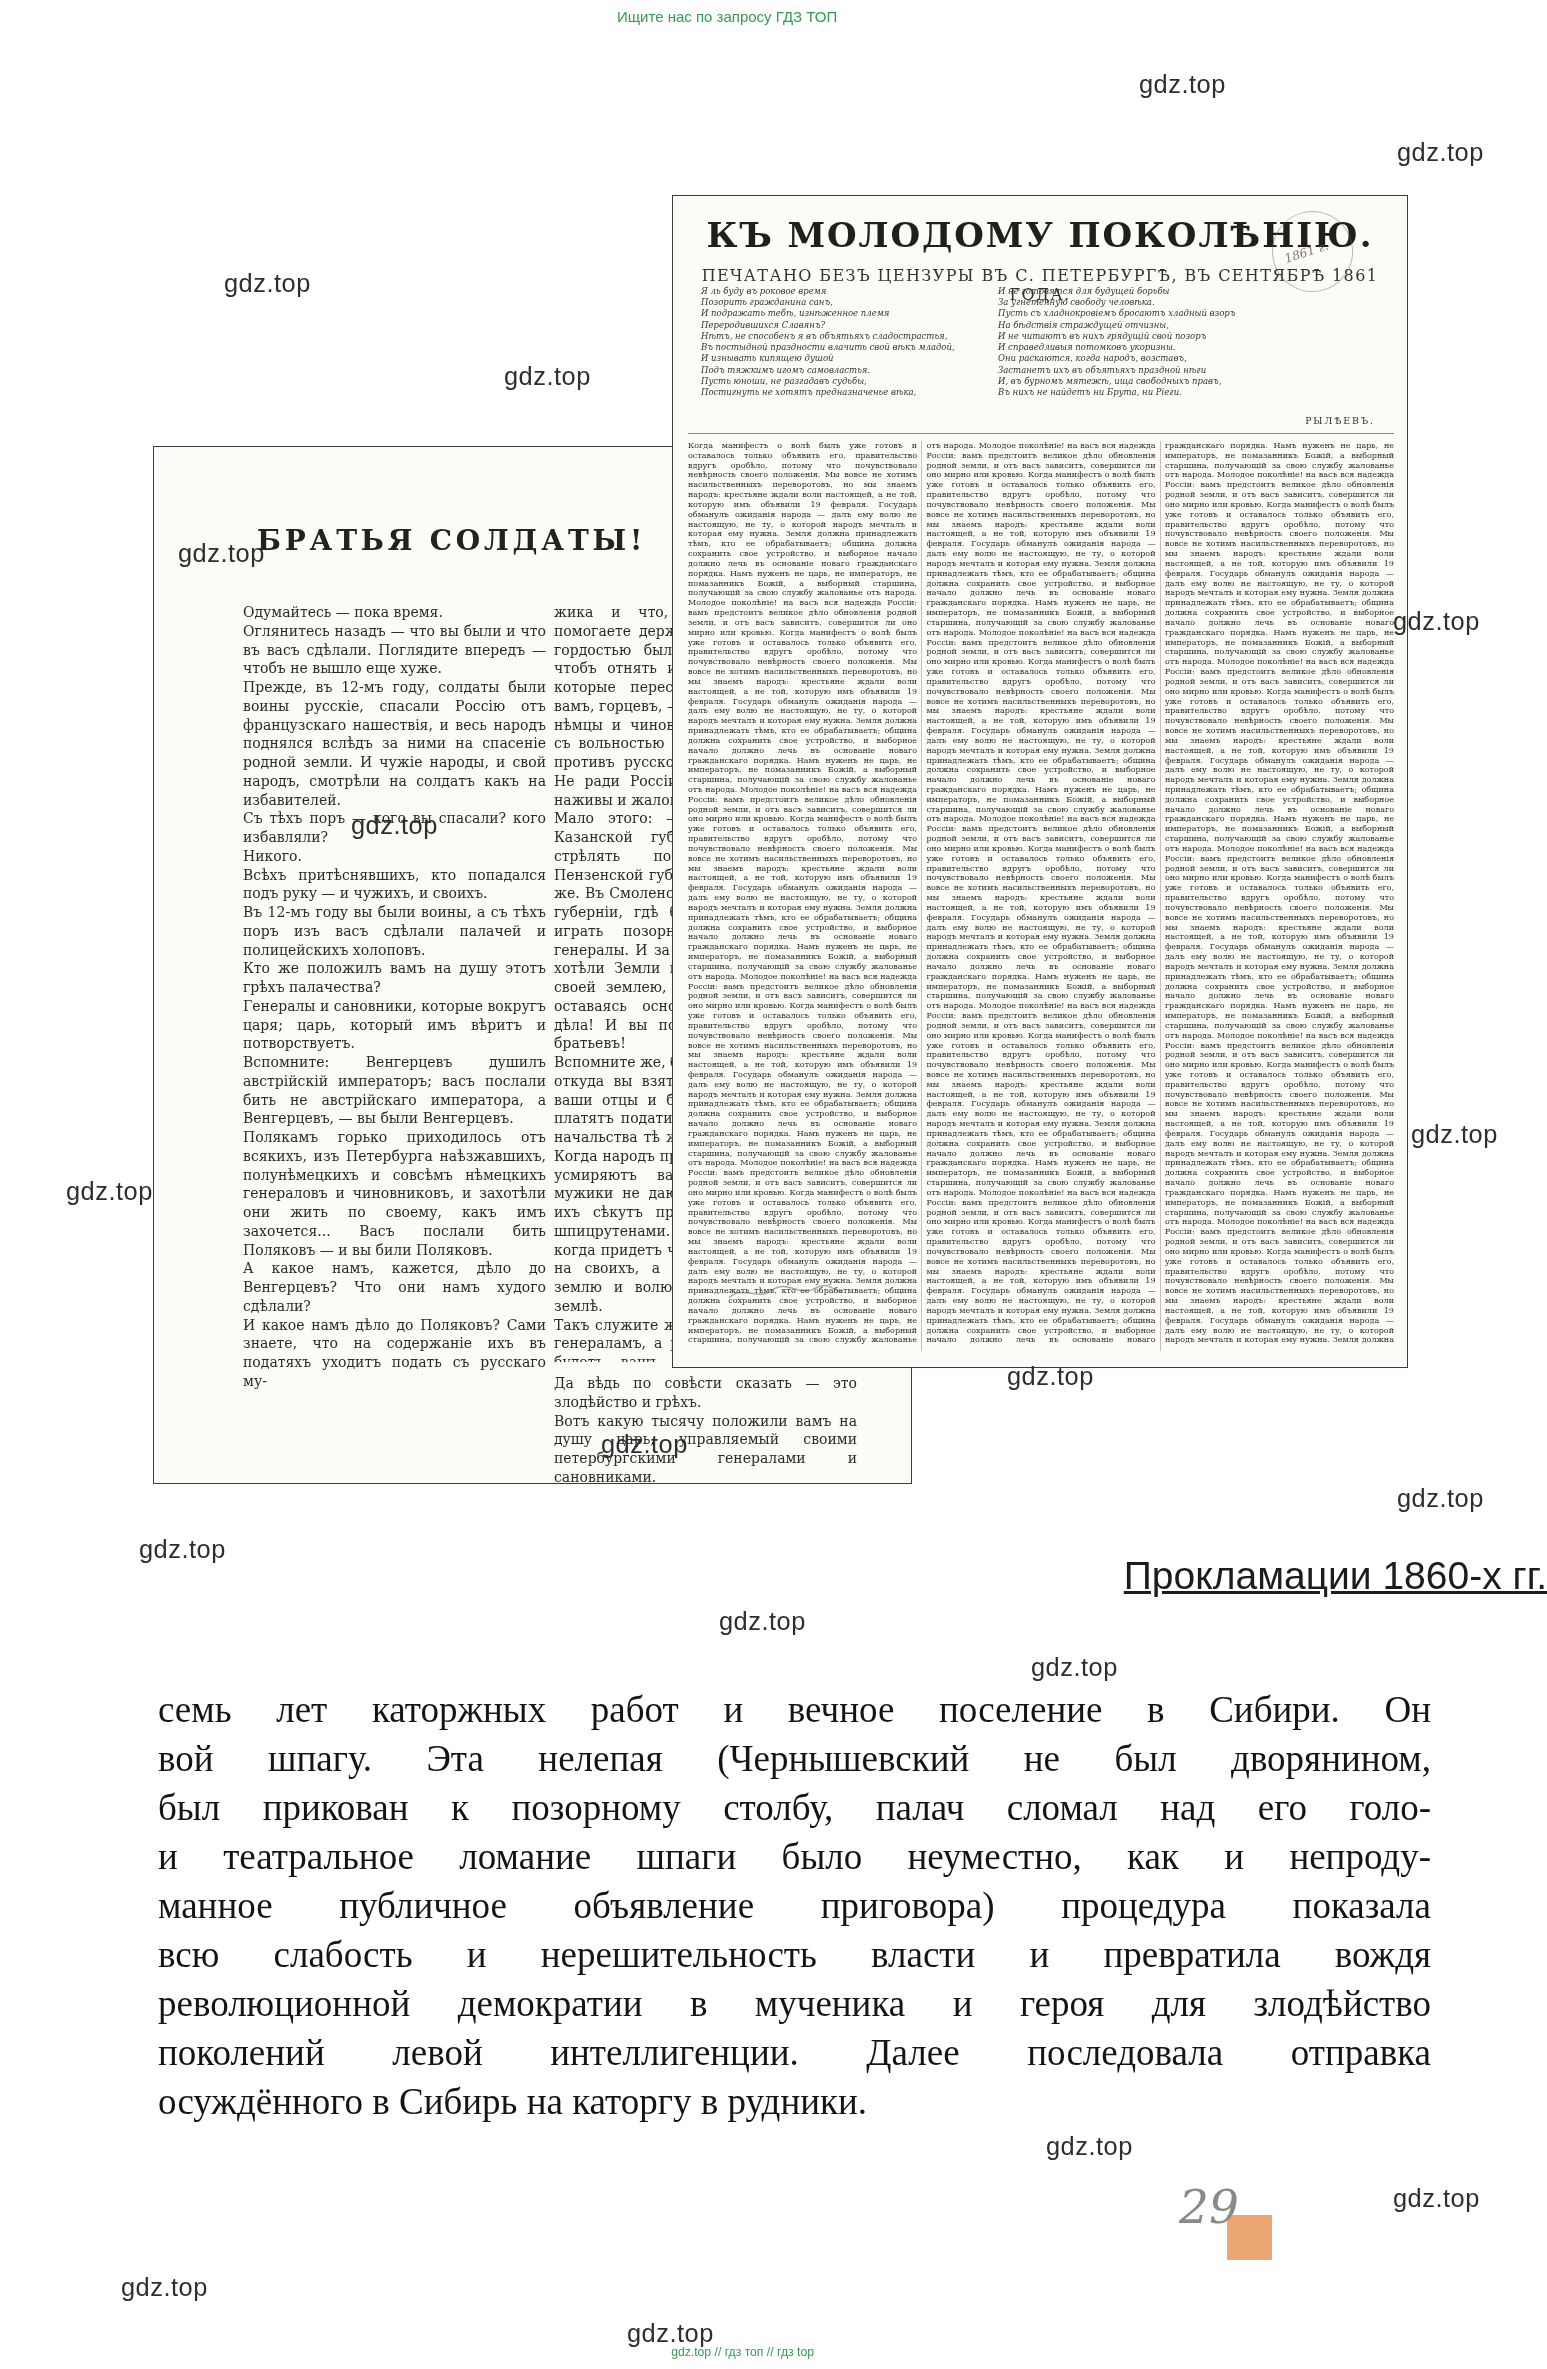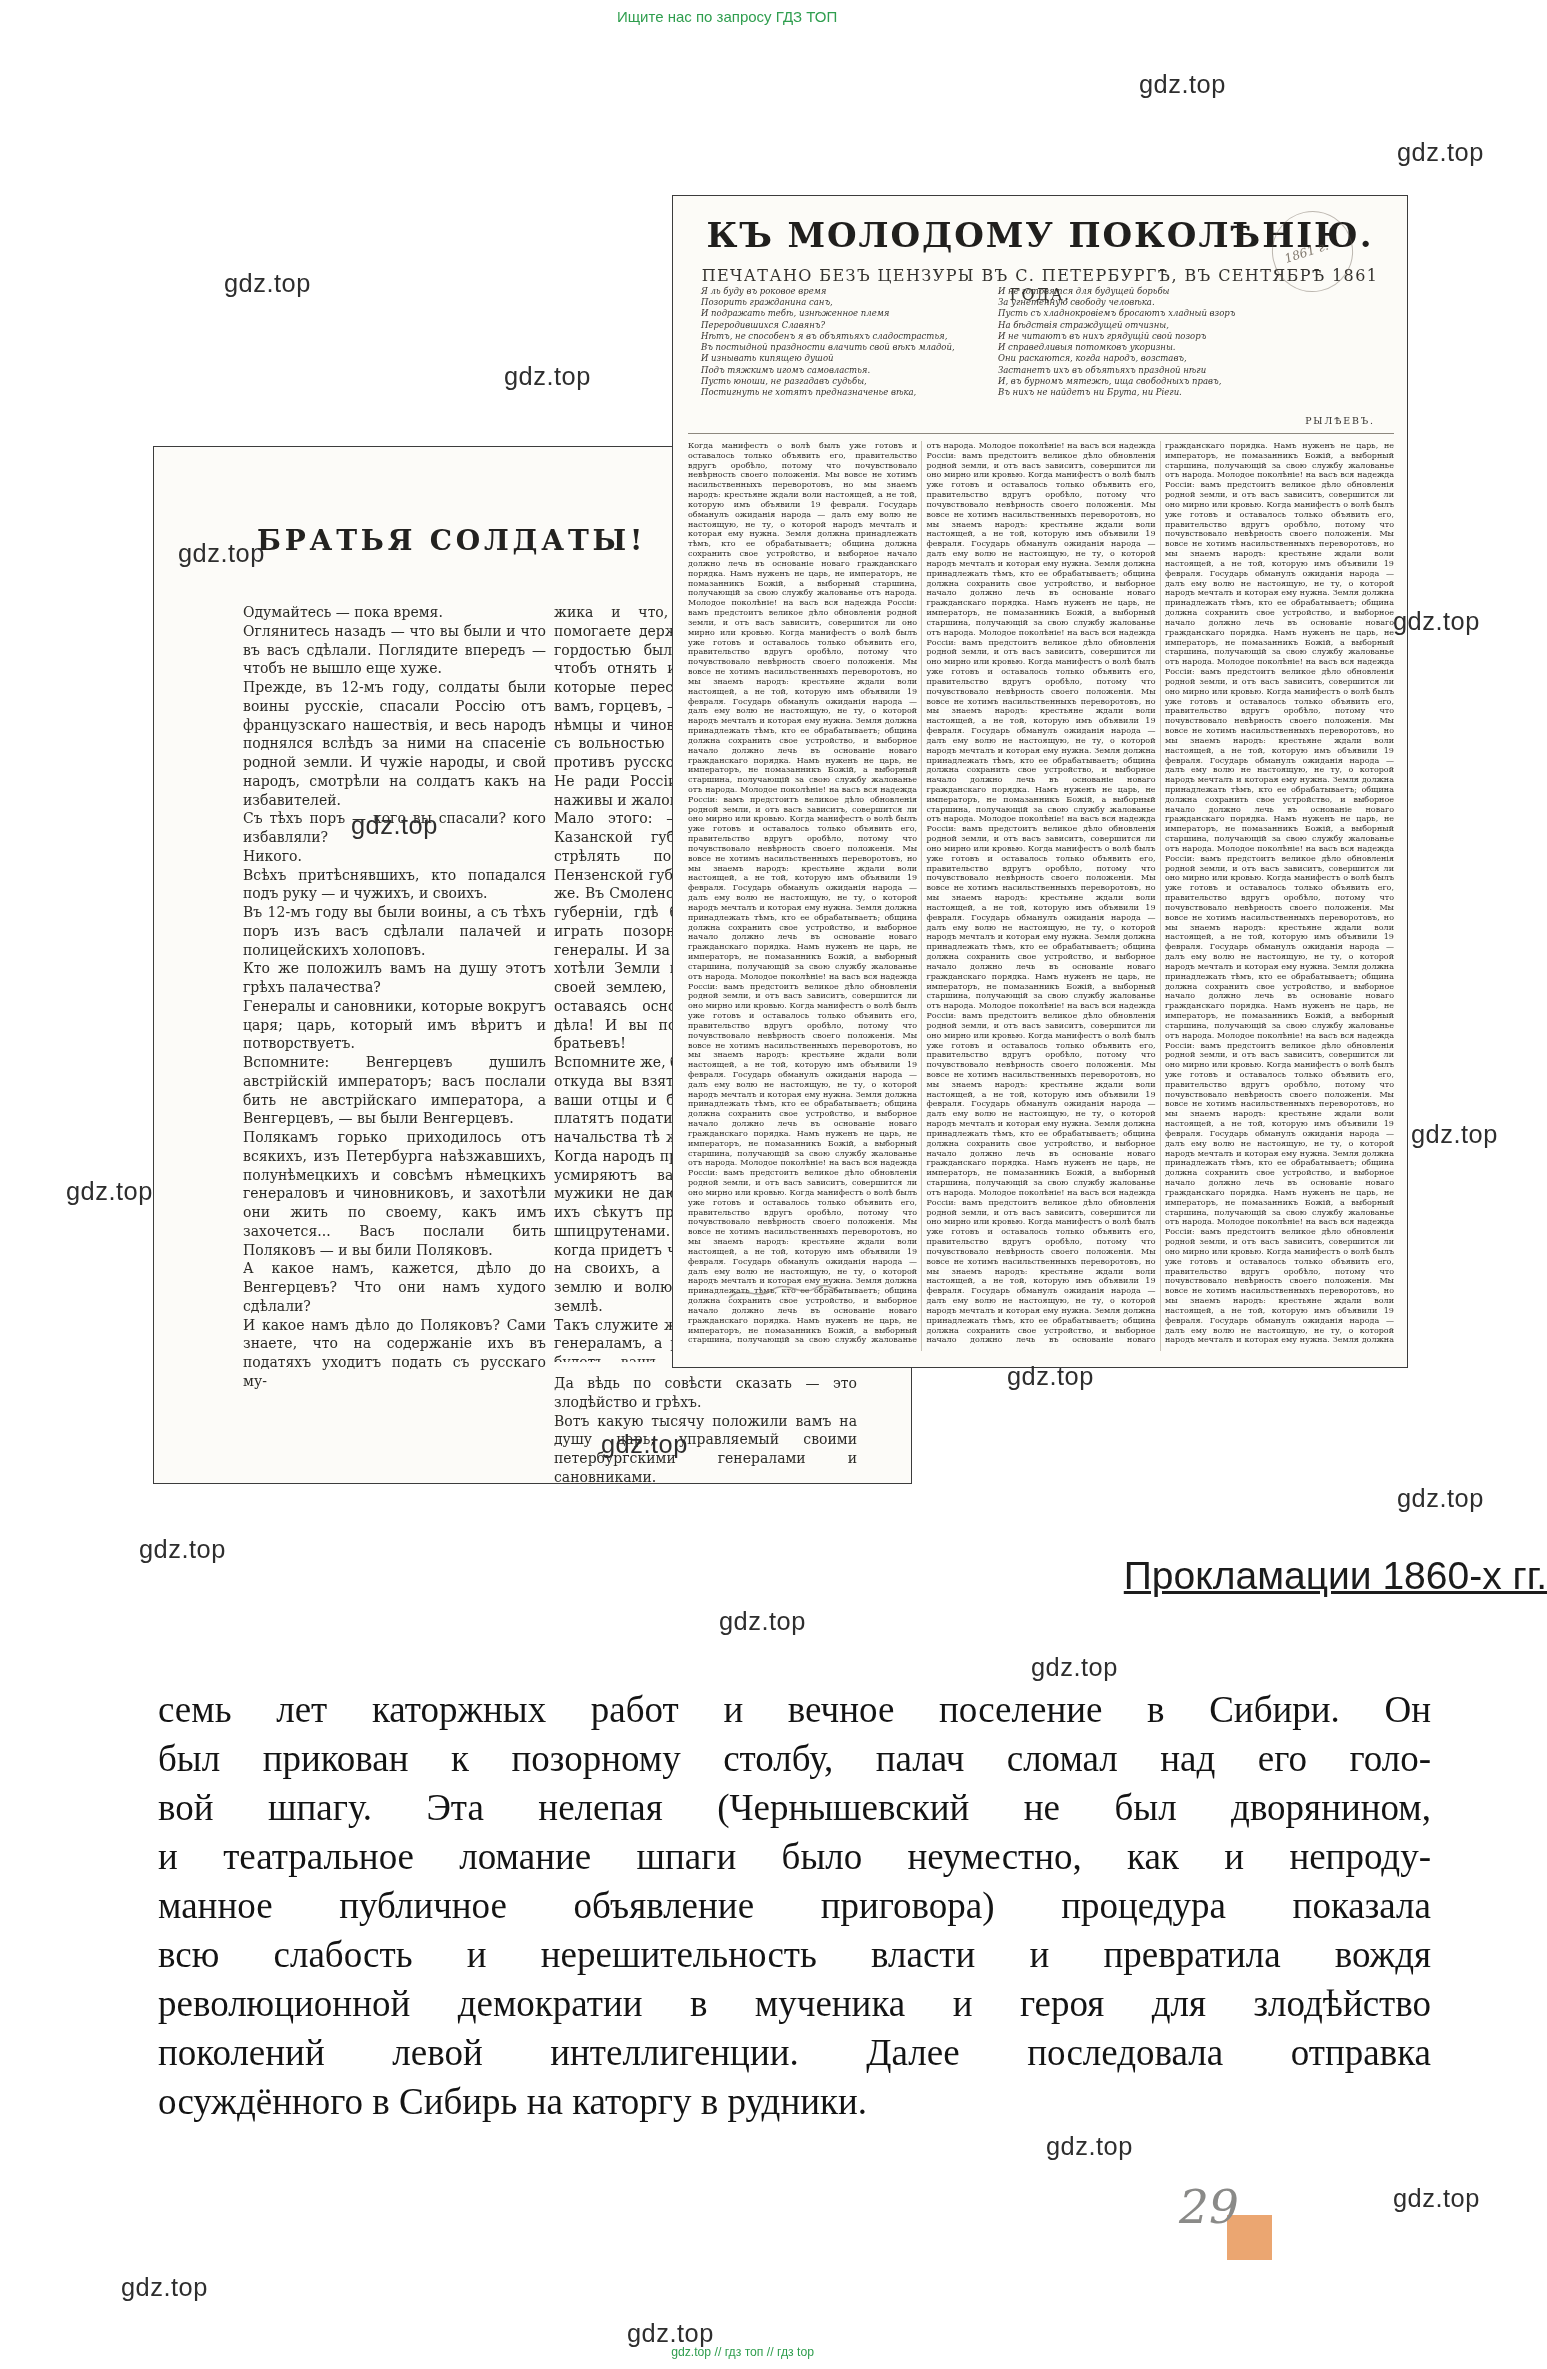--- a/index.html
+++ b/index.html
@@ -144,22 +144,22 @@
     <div class="dr-cols">Когда манифестъ о волѣ былъ уже готовъ и оставалось только объявить его, правительство вдругъ оробѣло, потому что почувствовало невѣрность своего положенія. Мы вовсе не хотимъ насильственныхъ переворотовъ, но мы знаемъ народъ: крестьяне ждали воли настоящей, а не той, которую имъ объявили 19 февраля. Государь обманулъ ожиданія народа — далъ ему волю не настоящую, не ту, о которой народъ мечталъ и которая ему нужна. Земля должна принадлежать тѣмъ, кто ее обрабатываетъ; община должна сохранить свое устройство, и выборное начало должно лечь въ основаніе новаго гражданскаго порядка. Намъ нуженъ не царь, не императоръ, не помазанникъ Божій, а выборный старшина, получающій за свою службу жалованье отъ народа. Молодое поколѣніе! на васъ вся надежда Россіи: вамъ предстоитъ великое дѣло обновленія родной земли, и отъ васъ зависитъ, совершится ли оно мирно или кровью. Когда манифестъ о волѣ былъ уже готовъ и оставалось только объявить его, правительство вдругъ оробѣло, потому что почувствовало невѣрность своего положенія. Мы вовсе не хотимъ насильственныхъ переворотовъ, но мы знаемъ народъ: крестьяне ждали воли настоящей, а не той, которую имъ объявили 19 февраля. Государь обманулъ ожиданія народа — далъ ему волю не настоящую, не ту, о которой народъ мечталъ и которая ему нужна. Земля должна принадлежать тѣмъ, кто ее обрабатываетъ; община должна сохранить свое устройство, и выборное начало должно лечь въ основаніе новаго гражданскаго порядка. Намъ нуженъ не царь, не императоръ, не помазанникъ Божій, а выборный старшина, получающій за свою службу жалованье отъ народа. Молодое поколѣніе! на васъ вся надежда Россіи: вамъ предстоитъ великое дѣло обновленія родной земли, и отъ васъ зависитъ, совершится ли оно мирно или кровью. Когда манифестъ о волѣ былъ уже готовъ и оставалось только объявить его, правительство вдругъ оробѣло, потому что почувствовало невѣрность своего положенія. Мы вовсе не хотимъ насильственныхъ переворотовъ, но мы знаемъ народъ: крестьяне ждали воли настоящей, а не той, которую имъ объявили 19 февраля. Государь обманулъ ожиданія народа — далъ ему волю не настоящую, не ту, о которой народъ мечталъ и которая ему нужна. Земля должна принадлежать тѣмъ, кто ее обрабатываетъ; община должна сохранить свое устройство, и выборное начало должно лечь въ основаніе новаго гражданскаго порядка. Намъ нуженъ не царь, не императоръ, не помазанникъ Божій, а выборный старшина, получающій за свою службу жалованье отъ народа. Молодое поколѣніе! на васъ вся надежда Россіи: вамъ предстоитъ великое дѣло обновленія родной земли, и отъ васъ зависитъ, совершится ли оно мирно или кровью. Когда манифестъ о волѣ былъ уже готовъ и оставалось только объявить его, правительство вдругъ оробѣло, потому что почувствовало невѣрность своего положенія. Мы вовсе не хотимъ насильственныхъ переворотовъ, но мы знаемъ народъ: крестьяне ждали воли настоящей, а не той, которую имъ объявили 19 февраля. Государь обманулъ ожиданія народа — далъ ему волю не настоящую, не ту, о которой народъ мечталъ и которая ему нужна. Земля должна принадлежать тѣмъ, кто ее обрабатываетъ; община должна сохранить свое устройство, и выборное начало должно лечь въ основаніе новаго гражданскаго порядка. Намъ нуженъ не царь, не императоръ, не помазанникъ Божій, а выборный старшина, получающій за свою службу жалованье отъ народа. Молодое поколѣніе! на васъ вся надежда Россіи: вамъ предстоитъ великое дѣло обновленія родной земли, и отъ васъ зависитъ, совершится ли оно мирно или кровью. Когда манифестъ о волѣ былъ уже готовъ и оставалось только объявить его, правительство вдругъ оробѣло, потому что почувствовало невѣрность своего положенія. Мы вовсе не хотимъ насильственныхъ переворотовъ, но мы знаемъ народъ: крестьяне ждали воли настоящей, а не той, которую имъ объявили 19 февраля. Государь обманулъ ожиданія народа — далъ ему волю не настоящую, не ту, о которой народъ мечталъ и которая ему нужна. Земля должна принадлежать тѣмъ, кто ее обрабатываетъ; община должна сохранить свое устройство, и выборное начало должно лечь въ основаніе новаго гражданскаго порядка. Намъ нуженъ не царь, не императоръ, не помазанникъ Божій, а выборный старшина, получающій за свою службу жалованье отъ народа. Молодое поколѣніе! на васъ вся надежда Россіи: вамъ предстоитъ великое дѣло обновленія родной земли, и отъ васъ зависитъ, совершится ли оно мирно или кровью. Когда манифестъ о волѣ былъ уже готовъ и оставалось только объявить его, правительство вдругъ оробѣло, потому что почувствовало невѣрность своего положенія. Мы вовсе не хотимъ насильственныхъ переворотовъ, но мы знаемъ народъ: крестьяне ждали воли настоящей, а не той, которую имъ объявили 19 февраля. Государь обманулъ ожиданія народа — далъ ему волю не настоящую, не ту, о которой народъ мечталъ и которая ему нужна. Земля должна принадлежать тѣмъ, кто ее обрабатываетъ; община должна сохранить свое устройство, и выборное начало должно лечь въ основаніе новаго гражданскаго порядка. Намъ нуженъ не царь, не императоръ, не помазанникъ Божій, а выборный старшина, получающій за свою службу жалованье отъ народа. Молодое поколѣніе! на васъ вся надежда Россіи: вамъ предстоитъ великое дѣло обновленія родной земли, и отъ васъ зависитъ, совершится ли оно мирно или кровью. Когда манифестъ о волѣ былъ уже готовъ и оставалось только объявить его, правительство вдругъ оробѣло, потому что почувствовало невѣрность своего положенія. Мы вовсе не хотимъ насильственныхъ переворотовъ, но мы знаемъ народъ: крестьяне ждали воли настоящей, а не той, которую имъ объявили 19 февраля. Государь обманулъ ожиданія народа — далъ ему волю не настоящую, не ту, о которой народъ мечталъ и которая ему нужна. Земля должна принадлежать тѣмъ, кто ее обрабатываетъ; община должна сохранить свое устройство, и выборное начало должно лечь въ основаніе новаго гражданскаго порядка. Намъ нуженъ не царь, не императоръ, не помазанникъ Божій, а выборный старшина, получающій за свою службу жалованье отъ народа. Молодое поколѣніе! на васъ вся надежда Россіи: вамъ предстоитъ великое дѣло обновленія родной земли, и отъ васъ зависитъ, совершится ли оно мирно или кровью. Когда манифестъ о волѣ былъ уже готовъ и оставалось только объявить его, правительство вдругъ оробѣло, потому что почувствовало невѣрность своего положенія. Мы вовсе не хотимъ насильственныхъ переворотовъ, но мы знаемъ народъ: крестьяне ждали воли настоящей, а не той, которую имъ объявили 19 февраля. Государь обманулъ ожиданія народа — далъ ему волю не настоящую, не ту, о которой народъ мечталъ и которая ему нужна. Земля должна принадлежать тѣмъ, кто ее обрабатываетъ; община должна сохранить свое устройство, и выборное начало должно лечь въ основаніе новаго гражданскаго порядка. Намъ нуженъ не царь, не императоръ, не помазанникъ Божій, а выборный старшина, получающій за свою службу жалованье отъ народа. Молодое поколѣніе! на васъ вся надежда Россіи: вамъ предстоитъ великое дѣло обновленія родной земли, и отъ васъ зависитъ, совершится ли оно мирно или кровью. Когда манифестъ о волѣ былъ уже готовъ и оставалось только объявить его, правительство вдругъ оробѣло, потому что почувствовало невѣрность своего положенія. Мы вовсе не хотимъ насильственныхъ переворотовъ, но мы знаемъ народъ: крестьяне ждали воли настоящей, а не той, которую имъ объявили 19 февраля. Государь обманулъ ожиданія народа — далъ ему волю не настоящую, не ту, о которой народъ мечталъ и которая ему нужна. Земля должна принадлежать тѣмъ, кто ее обрабатываетъ; община должна сохранить свое устройство, и выборное начало должно лечь въ основаніе новаго гражданскаго порядка. Намъ нуженъ не царь, не императоръ, не помазанникъ Божій, а выборный старшина, получающій за свою службу жалованье отъ народа. Молодое поколѣніе! на васъ вся надежда Россіи: вамъ предстоитъ великое дѣло обновленія родной земли, и отъ васъ зависитъ, совершится ли оно мирно или кровью. Когда манифестъ о волѣ былъ уже готовъ и оставалось только объявить его, правительство вдругъ оробѣло, потому что почувствовало невѣрность своего положенія. Мы вовсе не хотимъ насильственныхъ переворотовъ, но мы знаемъ народъ: крестьяне ждали воли настоящей, а не той, которую имъ объявили 19 февраля. Государь обманулъ ожиданія народа — далъ ему волю не настоящую, не ту, о которой народъ мечталъ и которая ему нужна. Земля должна принадлежать тѣмъ, кто ее обрабатываетъ; община должна сохранить свое устройство, и выборное начало должно лечь въ основаніе новаго гражданскаго порядка. Намъ нуженъ не царь, не императоръ, не помазанникъ Божій, а выборный старшина, получающій за свою службу жалованье отъ народа. Молодое поколѣніе! на васъ вся надежда Россіи: вамъ предстоитъ великое дѣло обновленія родной земли, и отъ васъ зависитъ, совершится ли оно мирно или кровью. Когда манифестъ о волѣ былъ уже готовъ и оставалось только объявить его, правительство вдругъ оробѣло, потому что почувствовало невѣрность своего положенія. Мы вовсе не хотимъ насильственныхъ переворотовъ, но мы знаемъ народъ: крестьяне ждали воли настоящей, а не той, которую имъ объявили 19 февраля. Государь обманулъ ожиданія народа — далъ ему волю не настоящую, не ту, о которой народъ мечталъ и которая ему нужна. Земля должна принадлежать тѣмъ, кто ее обрабатываетъ; община должна сохранить свое устройство, и выборное начало должно лечь въ основаніе новаго гражданскаго порядка. Намъ нуженъ не царь, не императоръ, не помазанникъ Божій, а выборный старшина, получающій за свою службу жалованье отъ народа. Молодое поколѣніе! на васъ вся надежда Россіи: вамъ предстоитъ великое дѣло обновленія родной земли, и отъ васъ зависитъ, совершится ли оно мирно или кровью. Когда манифестъ о волѣ былъ уже готовъ и оставалось только объявить его, правительство вдругъ оробѣло, потому что почувствовало невѣрность своего положенія. Мы вовсе не хотимъ насильственныхъ переворотовъ, но мы знаемъ народъ: крестьяне ждали воли настоящей, а не той, которую имъ объявили 19 февраля. Государь обманулъ ожиданія народа — далъ ему волю не настоящую, не ту, о которой народъ мечталъ и которая ему нужна. Земля должна принадлежать тѣмъ, кто ее обрабатываетъ; община должна сохранить свое устройство, и выборное начало должно лечь въ основаніе новаго гражданскаго порядка. Намъ нуженъ не царь, не императоръ, не помазанникъ Божій, а выборный старшина, получающій за свою службу жалованье отъ народа. Молодое поколѣніе! на васъ вся надежда Россіи: вамъ предстоитъ великое дѣло обновленія родной земли, и отъ васъ зависитъ, совершится ли оно мирно или кровью. Когда манифестъ о волѣ былъ уже готовъ и оставалось только объявить его, правительство вдругъ оробѣло, потому что почувствовало невѣрность своего положенія. Мы вовсе не хотимъ насильственныхъ переворотовъ, но мы знаемъ народъ: крестьяне ждали воли настоящей, а не той, которую имъ объявили 19 февраля. Государь обманулъ ожиданія народа — далъ ему волю не настоящую, не ту, о которой народъ мечталъ и которая ему нужна. Земля должна принадлежать тѣмъ, кто ее обрабатываетъ; община должна сохранить свое устройство, и выборное начало должно лечь въ основаніе новаго гражданскаго порядка. Намъ нуженъ не царь, не императоръ, не помазанникъ Божій, а выборный старшина, получающій за свою службу жалованье отъ народа. Молодое поколѣніе! на васъ вся надежда Россіи: вамъ предстоитъ великое дѣло обновленія родной земли, и отъ васъ зависитъ, совершится ли оно мирно или кровью. Когда манифестъ о волѣ былъ уже готовъ и оставалось только объявить его, правительство вдругъ оробѣло, потому что почувствовало невѣрность своего положенія. Мы вовсе не хотимъ насильственныхъ переворотовъ, но мы знаемъ народъ: крестьяне ждали воли настоящей, а не той, которую имъ объявили 19 февраля. Государь обманулъ ожиданія народа — далъ ему волю не настоящую, не ту, о которой народъ мечталъ и которая ему нужна. Земля должна принадлежать тѣмъ, кто ее обрабатываетъ; община должна сохранить свое устройство, и выборное начало должно лечь въ основаніе новаго гражданскаго порядка. Намъ нуженъ не царь, не императоръ, не помазанникъ Божій, а выборный старшина, получающій за свою службу жалованье отъ народа. Молодое поколѣніе! на васъ вся надежда Россіи: вамъ предстоитъ великое дѣло обновленія родной земли, и отъ васъ зависитъ, совершится ли оно мирно или кровью. Когда манифестъ о волѣ былъ уже готовъ и оставалось только объявить его, правительство вдругъ оробѣло, потому что почувствовало невѣрность своего положенія. Мы вовсе не хотимъ насильственныхъ переворотовъ, но мы знаемъ народъ: крестьяне ждали воли настоящей, а не той, которую имъ объявили 19 февраля. Государь обманулъ ожиданія народа — далъ ему волю не настоящую, не ту, о которой народъ мечталъ и которая ему нужна. Земля должна принадлежать тѣмъ, кто ее обрабатываетъ; община должна сохранить свое устройство, и выборное начало должно лечь въ основаніе новаго гражданскаго порядка. Намъ нуженъ не царь, не императоръ, не помазанникъ Божій, а выборный старшина, получающій за свою службу жалованье отъ народа. Молодое поколѣніе! на васъ вся надежда Россіи: вамъ предстоитъ великое дѣло обновленія родной земли, и отъ васъ зависитъ, совершится ли оно мирно или кровью. Когда манифестъ о волѣ былъ уже готовъ и оставалось только объявить его, правительство вдругъ оробѣло, потому что почувствовало невѣрность своего положенія. Мы вовсе не хотимъ насильственныхъ переворотовъ, но мы знаемъ народъ: крестьяне ждали воли настоящей, а не той, которую имъ объявили 19 февраля. Государь обманулъ ожиданія народа — далъ ему волю не настоящую, не ту, о которой народъ мечталъ и которая ему нужна. Земля должна принадлежать тѣмъ, кто ее обрабатываетъ; община должна сохранить свое устройство, и выборное начало должно лечь въ основаніе новаго гражданскаго порядка. Намъ нуженъ не царь, не императоръ, не помазанникъ Божій, а выборный старшина, получающій за свою службу жалованье отъ народа. Молодое поколѣніе! на васъ вся надежда Россіи: вамъ предстоитъ великое дѣло обновленія родной земли, и отъ васъ зависитъ, совершится ли оно мирно или кровью. Когда манифестъ о волѣ былъ уже готовъ и оставалось только объявить его, правительство вдругъ оробѣло, потому что почувствовало невѣрность своего положенія. Мы вовсе не хотимъ насильственныхъ переворотовъ, но мы знаемъ народъ: крестьяне ждали воли настоящей, а не той, которую имъ объявили 19 февраля. Государь обманулъ ожиданія народа — далъ ему волю не настоящую, не ту, о которой народъ мечталъ и которая ему нужна. Земля должна принадлежать тѣмъ, кто ее обрабатываетъ; община должна сохранить свое устройство, и выборное начало должно лечь въ основаніе новаго гражданскаго порядка. Намъ нуженъ не царь, не императоръ, не помазанникъ Божій, а выборный старшина, получающій за свою службу жалованье отъ народа. Молодое поколѣніе! на васъ вся надежда Россіи: вамъ предстоитъ великое дѣло обновленія родной земли, и отъ васъ зависитъ, совершится ли оно мирно или кровью. Когда манифестъ о волѣ былъ уже готовъ и оставалось только объявить его, правительство вдругъ оробѣло, потому что почувствовало невѣрность своего положенія. Мы вовсе не хотимъ насильственныхъ переворотовъ, но мы знаемъ народъ: крестьяне ждали воли настоящей, а не той, которую имъ объявили 19 февраля. Государь обманулъ ожиданія народа — далъ ему волю не настоящую, не ту, о которой народъ мечталъ и которая ему нужна. Земля должна принадлежать тѣмъ, кто ее обрабатываетъ; община должна сохранить свое устройство, и выборное начало должно лечь въ основаніе новаго гражданскаго порядка. Намъ нуженъ не царь, не императоръ, не помазанникъ Божій, а выборный старшина, получающій за свою службу жалованье отъ народа. Молодое поколѣніе! на васъ вся надежда Россіи: вамъ предстоитъ великое дѣло обновленія родной земли, и отъ васъ зависитъ, совершится ли оно мирно или кровью. Когда манифестъ о волѣ былъ уже готовъ и оставалось только объявить его, правительство вдругъ оробѣло, потому что почувствовало невѣрность своего положенія. Мы вовсе не хотимъ насильственныхъ переворотовъ, но мы знаемъ народъ: крестьяне ждали воли настоящей, а не той, которую имъ объявили 19 февраля. Государь обманулъ ожиданія народа — далъ ему волю не настоящую, не ту, о которой народъ мечталъ и которая ему нужна. Земля должна принадлежать тѣмъ, кто ее обрабатываетъ; община должна сохранить свое устройство, и выборное начало должно лечь въ основаніе новаго гражданскаго порядка. Намъ нуженъ не царь, не императоръ, не помазанникъ Божій, а выборный старшина, получающій за свою службу жалованье отъ народа. Молодое поколѣніе! на васъ вся надежда Россіи: вамъ предстоитъ великое дѣло обновленія родной земли, и отъ васъ зависитъ, совершится ли оно мирно или кровью. Когда манифестъ о волѣ былъ уже готовъ и оставалось только объявить его, правительство вдругъ оробѣло, потому что почувствовало невѣрность своего положенія. Мы вовсе не хотимъ насильственныхъ переворотовъ, но мы знаемъ народъ: крестьяне ждали воли настоящей, а не той, которую имъ объявили 19 февраля. Государь обманулъ ожиданія народа — далъ ему волю не настоящую, не ту, о которой народъ мечталъ и которая ему нужна. Земля должна принадлежать тѣмъ, кто ее обрабатываетъ; община должна сохранить свое устройство, и выборное начало должно лечь въ основаніе новаго гражданскаго порядка. Намъ нуженъ не царь, не императоръ, не помазанникъ Божій, а выборный старшина, получающій за свою службу жалованье отъ народа. Молодое поколѣніе! на васъ вся надежда Россіи: вамъ предстоитъ великое дѣло обновленія родной земли, и отъ васъ зависитъ, совершится ли оно мирно или кровью. </div>
     <svg class="dr-scribble" width="122" height="28" viewBox="0 0 130 30">
       <path d="M4 20 C 20 6, 34 24, 50 12 S 80 20, 96 10 S 120 18, 126 12" stroke="#6b635a" stroke-width="1.6" fill="none"></path>
     </svg>
   </section>
 
   <div class="caption">Прокламации 1860-х гг.</div>
 
   <div class="paragraph">
     <div class="pline">семь лет каторжных работ и вечное поселение в Сибири. Он</div>
+    <div class="pline">вой шпагу. Эта нелепая (Чернышевский не был дворянином,</div>
     <div class="pline">был прикован к позорному столбу, палач сломал над его голо-</div>
-    <div class="pline">вой шпагу. Эта нелепая (Чернышевский не был дворянином,</div>
     <div class="pline">и театральное ломание шпаги было неуместно, как и непроду-</div>
     <div class="pline">манное публичное объявление приговора) процедура показала</div>
     <div class="pline">всю слабость и нерешительность власти и превратила вождя</div>
     <div class="pline">революционной демократии в мученика и героя для злодѣйство</div>
     <div class="pline">поколений левой интеллигенции. Далее последовала отправка</div>
     <div class="pline last">осуждённого в Сибирь на каторгу в рудники.</div>
   </div>
 
   <span class="orange-sq"></span>
   <span class="pagenum">29</span>

